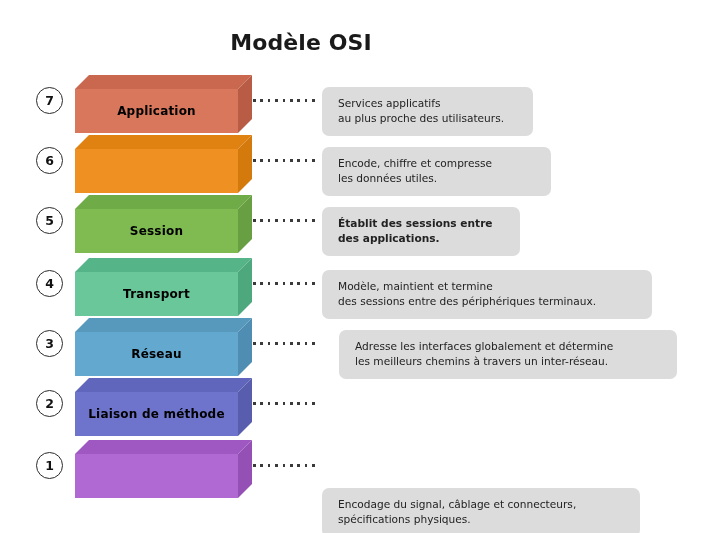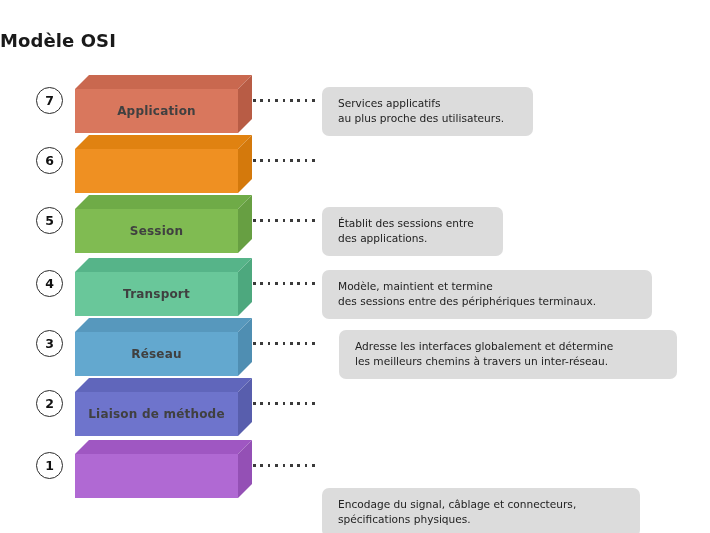--- a/index.html
+++ b/index.html
@@ -19,21 +19,22 @@
     left: 0;
     top: 0;
     width: 710px;
     height: 533px;
   }
   .page-title {
     position: absolute;
     top: 30px;
     left: 0;
     width: 602px;
-    font-size: 18px;
+    text-align: center;
+    font-size: 22px;
     font-weight: bold;
     color: #1a1a1a;
     letter-spacing: 0.1px;
   }
   .row {
     position: absolute;
     left: 0;
     width: 710px;
     height: 60px;
   }
@@ -71,21 +72,21 @@
     position: absolute;
     left: 75px;
     top: 14px;
     width: 163px;
     height: 44px;
     display: flex;
     align-items: center;
     justify-content: center;
     font-size: 12px;
     font-weight: bold;
-    color: #404040;
+    color: #000000;
     letter-spacing: 0.2px;
     pointer-events: none;
   }
   .dots {
     position: absolute;
     left: 253px;
     top: 24px;
     width: 64px;
     height: 10px;
   }
@@ -152,20 +153,22 @@
           <span style="left:0px"></span>
           <span style="left:7.4px"></span>
           <span style="left:14.8px"></span>
           <span style="left:22.200000000000003px"></span>
           <span style="left:29.6px"></span>
           <span style="left:37px"></span>
           <span style="left:44.400000000000006px"></span>
           <span style="left:51.800000000000004px"></span>
           <span style="left:59.2px"></span>
         </div>
+        <div class="desc" style="left: 322px; width: 229px;">Encode, chiffre et compresse
+les données utiles.</div>
       </div>
       <div class="row" style="top: 195px;">
         <div class="num-circle">5</div>
         <div class="box-wrap">
           <svg viewBox="0 0 175 58" xmlns="http://www.w3.org/2000/svg">
             <polygon points="0,14 14,0 177,0 163,14" fill="#6fab47"></polygon>
             <polygon points="163,14 177,0 177,44 163,58" fill="#679f42"></polygon>
             <rect x="0" y="14" width="163" height="44" fill="#80bb52"></rect>
           </svg>
         </div>
@@ -174,21 +177,21 @@
           <span style="left:0px"></span>
           <span style="left:7.4px"></span>
           <span style="left:14.8px"></span>
           <span style="left:22.200000000000003px"></span>
           <span style="left:29.6px"></span>
           <span style="left:37px"></span>
           <span style="left:44.400000000000006px"></span>
           <span style="left:51.800000000000004px"></span>
           <span style="left:59.2px"></span>
         </div>
-        <div class="desc" style="left: 322px; width: 181px;">Établit des sessions entre
+        <div class="desc" style="left: 322px; width: 198px; font-weight: bold;">Établit des sessions entre
 des applications.</div>
       </div>
       <div class="row" style="top: 258px;">
         <div class="num-circle">4</div>
         <div class="box-wrap">
           <svg viewBox="0 0 175 58" xmlns="http://www.w3.org/2000/svg">
             <polygon points="0,14 14,0 177,0 163,14" fill="#56b489"></polygon>
             <polygon points="163,14 177,0 177,44 163,58" fill="#4da87e"></polygon>
             <rect x="0" y="14" width="163" height="44" fill="#69c79a"></rect>
           </svg>

